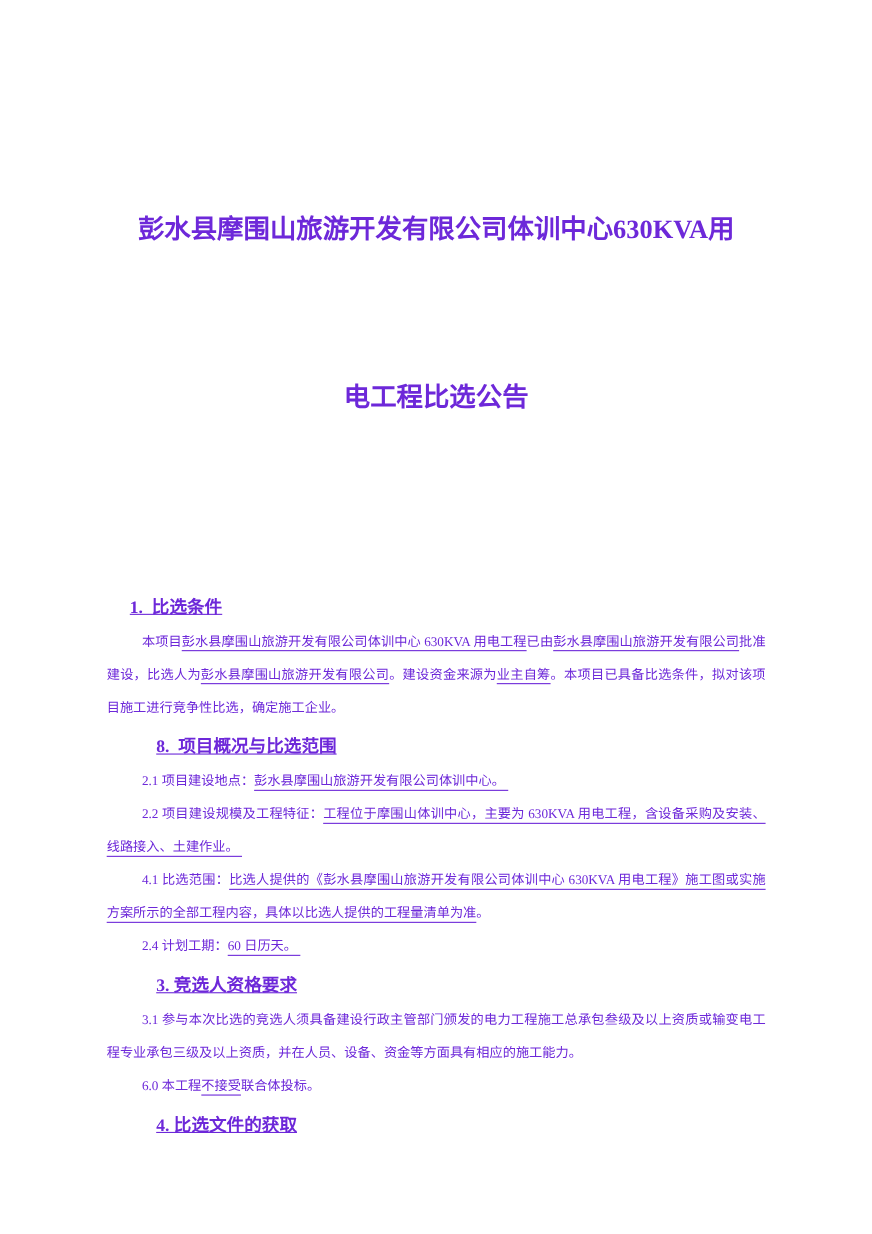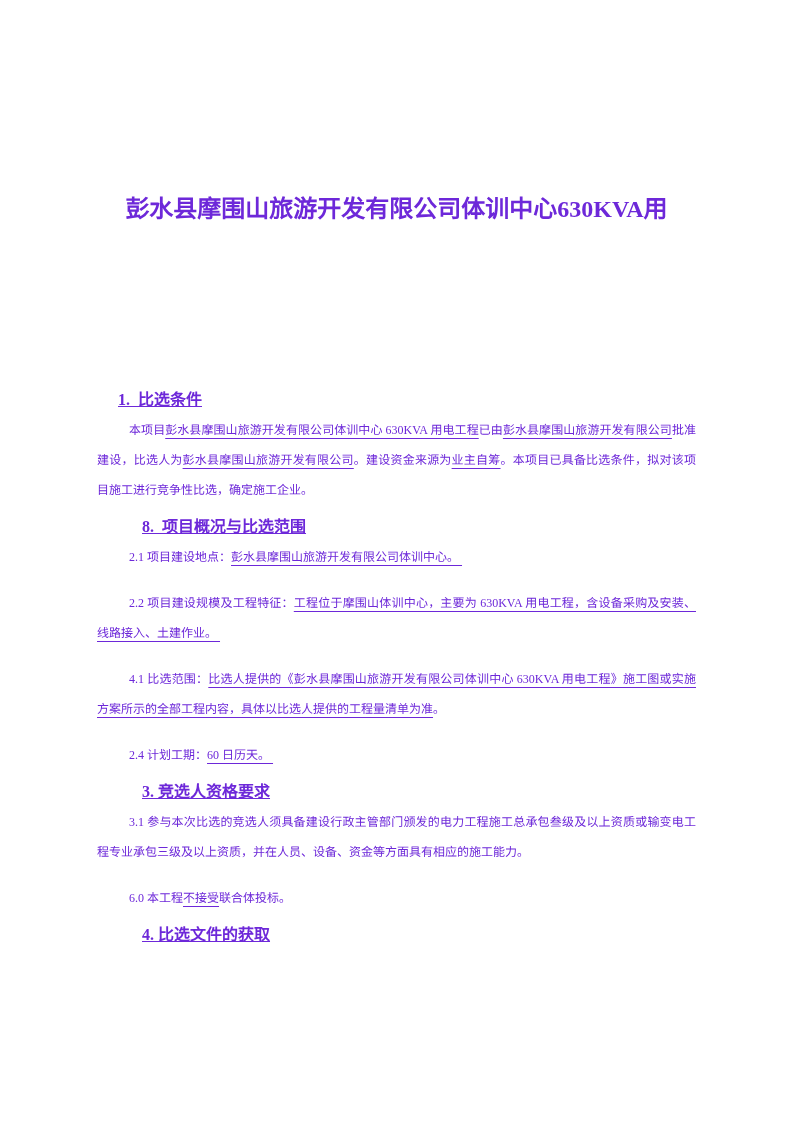--- a/index.html
+++ b/index.html
@@ -45,36 +45,37 @@
   .para {
     font-size: 12px;
     line-height: 30px;
     margin: 0;
     text-align: justify;
     text-indent: 32px;
     white-space: pre-wrap;
     word-break: break-all;
   }
   .para + .para {
-    margin-top: 16px;
+    margin-top: 0;
   }
   .u {
     text-decoration: underline;
     text-decoration-thickness: 1px;
     text-underline-offset: 4px;
   }
 </style>
 </head>
 <body>
 
 <div class="page">
   <div class="content">
 
     <div class="doc-title">
       <div>彭水县摩围山旅游开发有限公司体训中心630KVA用</div>
+      <div>电工程比选公告</div>
     </div>
 
     <div class="doc-body">
   <div class="section">
     <div class="sec-heading">1.  比选条件</div>
 
   <p class="para"><span>本项目</span><span class="u">彭水县摩围山旅游开发有限公司体训中心 630KVA 用电工程</span><span>已由</span><span class="u">彭水县摩围山旅游开发有限公司</span><span>批准建设，比选人为</span><span class="u">彭水县摩围山旅游开发有限公司</span><span>。建设资金来源为</span><span class="u">业主自筹</span><span>。本项目已具备比选条件，拟对该项目施工进行竞争性比选，确定施工企业。</span></p>
 </div>
 
   <div class="section">

